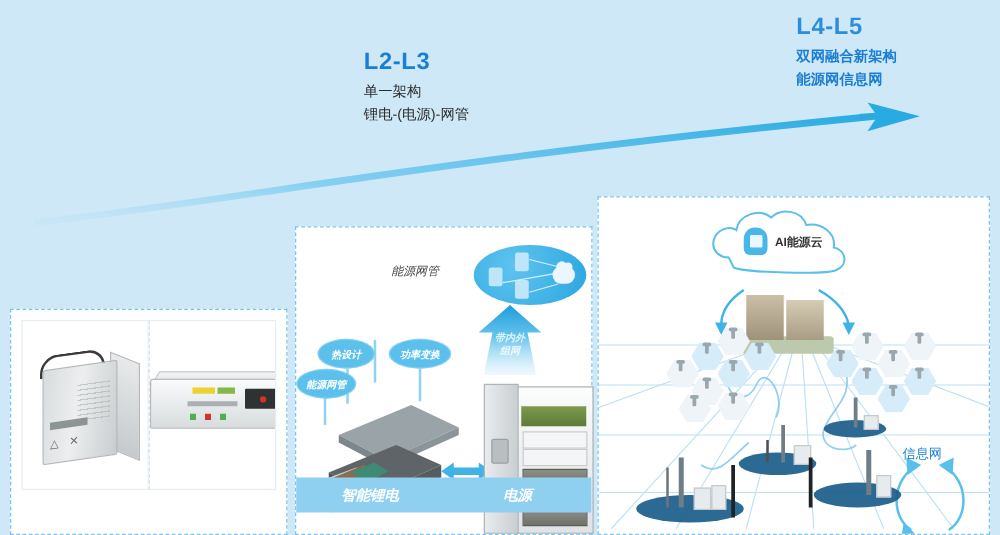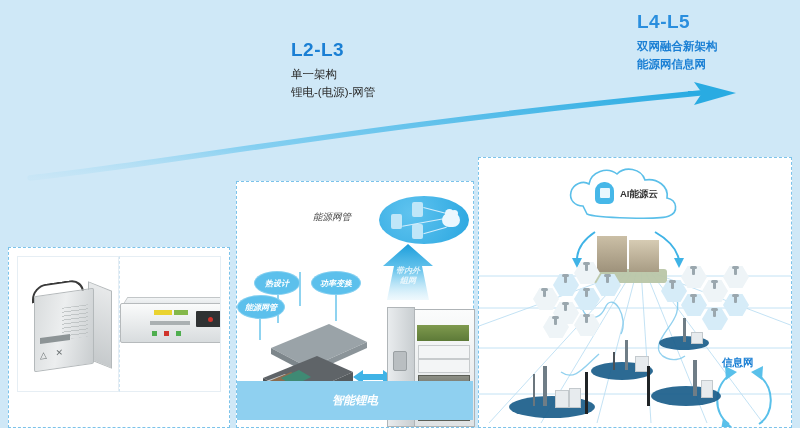--- a/index.html
+++ b/index.html
@@ -45,21 +45,21 @@
     position:relative;overflow:hidden;
   }
   .photo-cell + .photo-cell{border-left:1px dashed #cfe4f2;}
 
   .caption-bar{
     background:#8fd0f0;color:#ffffff;font-size:11.5px;font-weight:bold;
     height:26px;display:flex;align-items:center;justify-content:center;
   }
   #panel-l1 .caption-bar{position:absolute;left:8px;right:8px;bottom:11px;}
   #panel-l2 .caption-bar{
-    position:absolute;left:0;right:0;bottom:7px;height:39px;
+    position:absolute;left:0;right:0;bottom:17px;height:28px;
     justify-content:flex-end;
   }
   #panel-l2 .caption-bar span{flex:1;text-align:center;}
 
   
   .battery{width:96px;height:96px;position:relative;}
   .bat-body{
     position:absolute;left:14px;top:16px;width:58px;height:74px;
     background:linear-gradient(100deg,#d9dcdd 0%,#eceeef 45%,#c9cdcf 100%);
     border:1px solid #b4b9bb;border-radius:2px;
@@ -165,21 +165,21 @@
   }
   .ai-head{
     position:absolute;left:116px;top:24px;width:19px;height:22px;
     background:#46b7e8;border-radius:9px 9px 5px 5px;
   }
   .ai-head:after{
     content:"";position:absolute;left:4px;top:5px;width:10px;height:10px;
     background:#e9f7fe;border-radius:2px;border:1.5px solid #46b7e8;
   }
   .netlbl{
-    position:absolute;font-size:10.5px;font-weight:bold;color:#1a7fd4;white-space:nowrap;
+    position:absolute;font-size:10.5px;font-weight:normal;color:#1a7fd4;white-space:nowrap;
   }
   #lbl-xinxi{left:243px;top:198px;}
   #lbl-nengyuan{left:243px;top:268px;}
 
   .tower{position:absolute;}
   .twr-base{position:absolute;left:0;top:0;border-radius:50%;background:#1a5d8a;opacity:.92;}
   .twr-mast{position:absolute;background:#6f7d86;}
   .twr-bld{position:absolute;background:#e7ebee;border:1px solid #c3c9cd;}
 
   .hexcluster{position:absolute;}
@@ -325,20 +325,21 @@
         <div class="cab-slot" style="top:52px;"></div>
         <div class="cab-dark" style="top:68px;"></div>
         <div class="cab-dark" style="top:84px;"></div>
         <div class="cab-dark" style="top:100px;"></div>
         <div class="cab-door"></div>
         <div class="cab-handle"></div>
       </div>
 
       <div class="caption-bar">
         <span>智能锂电</span>
+        <span>电源</span>
       </div>
     </div>
   </div>
 
   <div class="panel" id="panel-l4">
     <div class="r4">
 
       <svg width="314" height="271">
         <g stroke="#bcdff3" stroke-width="0.9" fill="none">
           <line x1="0" y1="118" x2="314" y2="118"></line>

